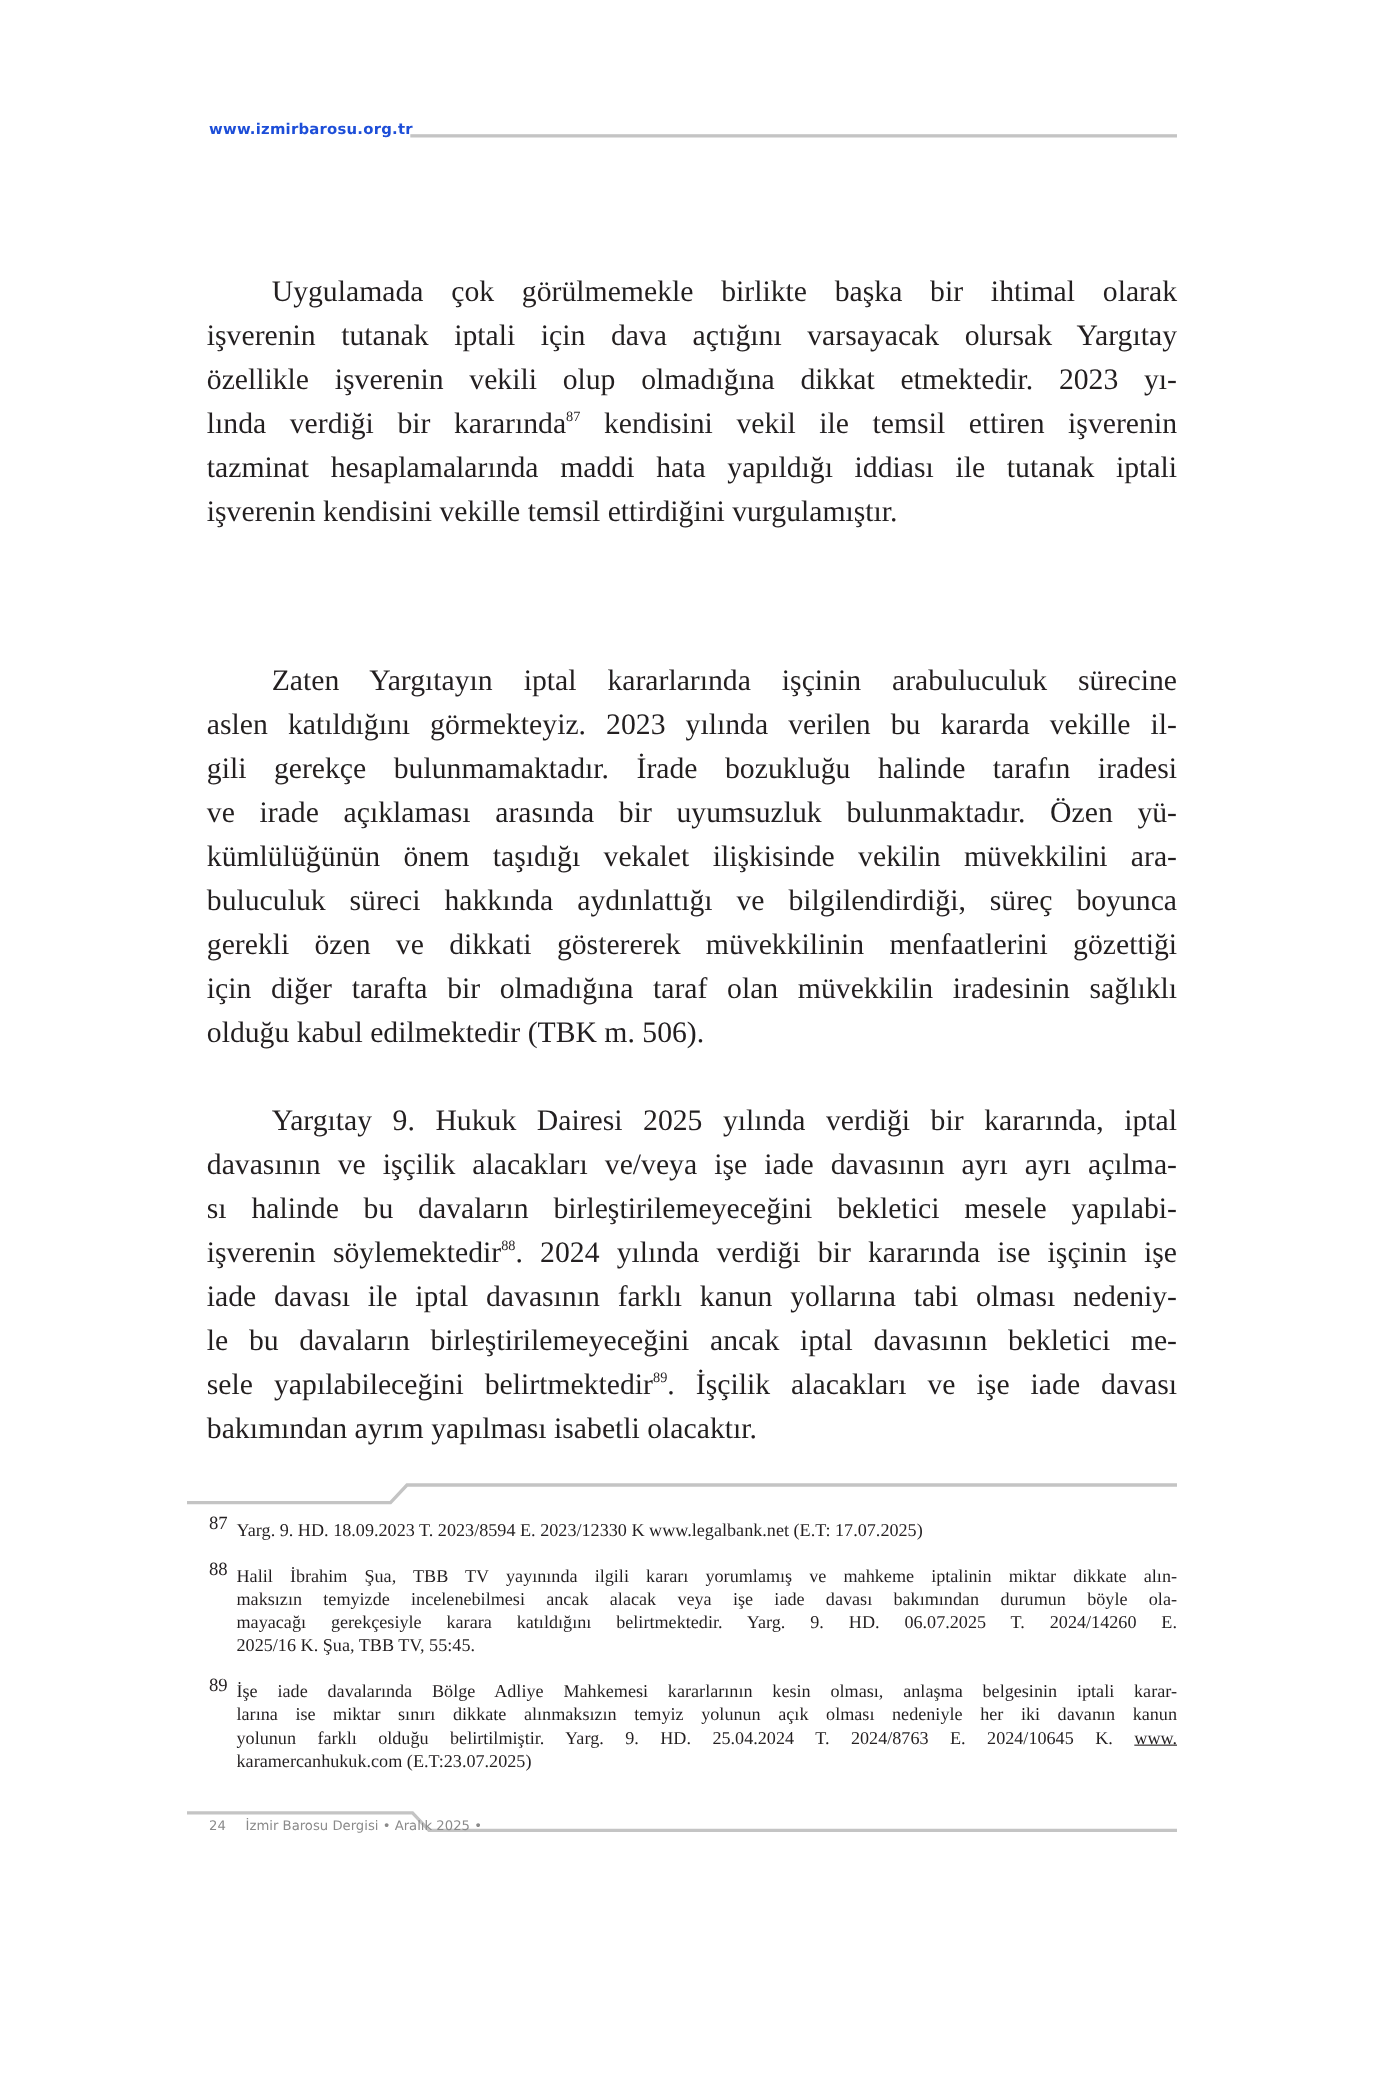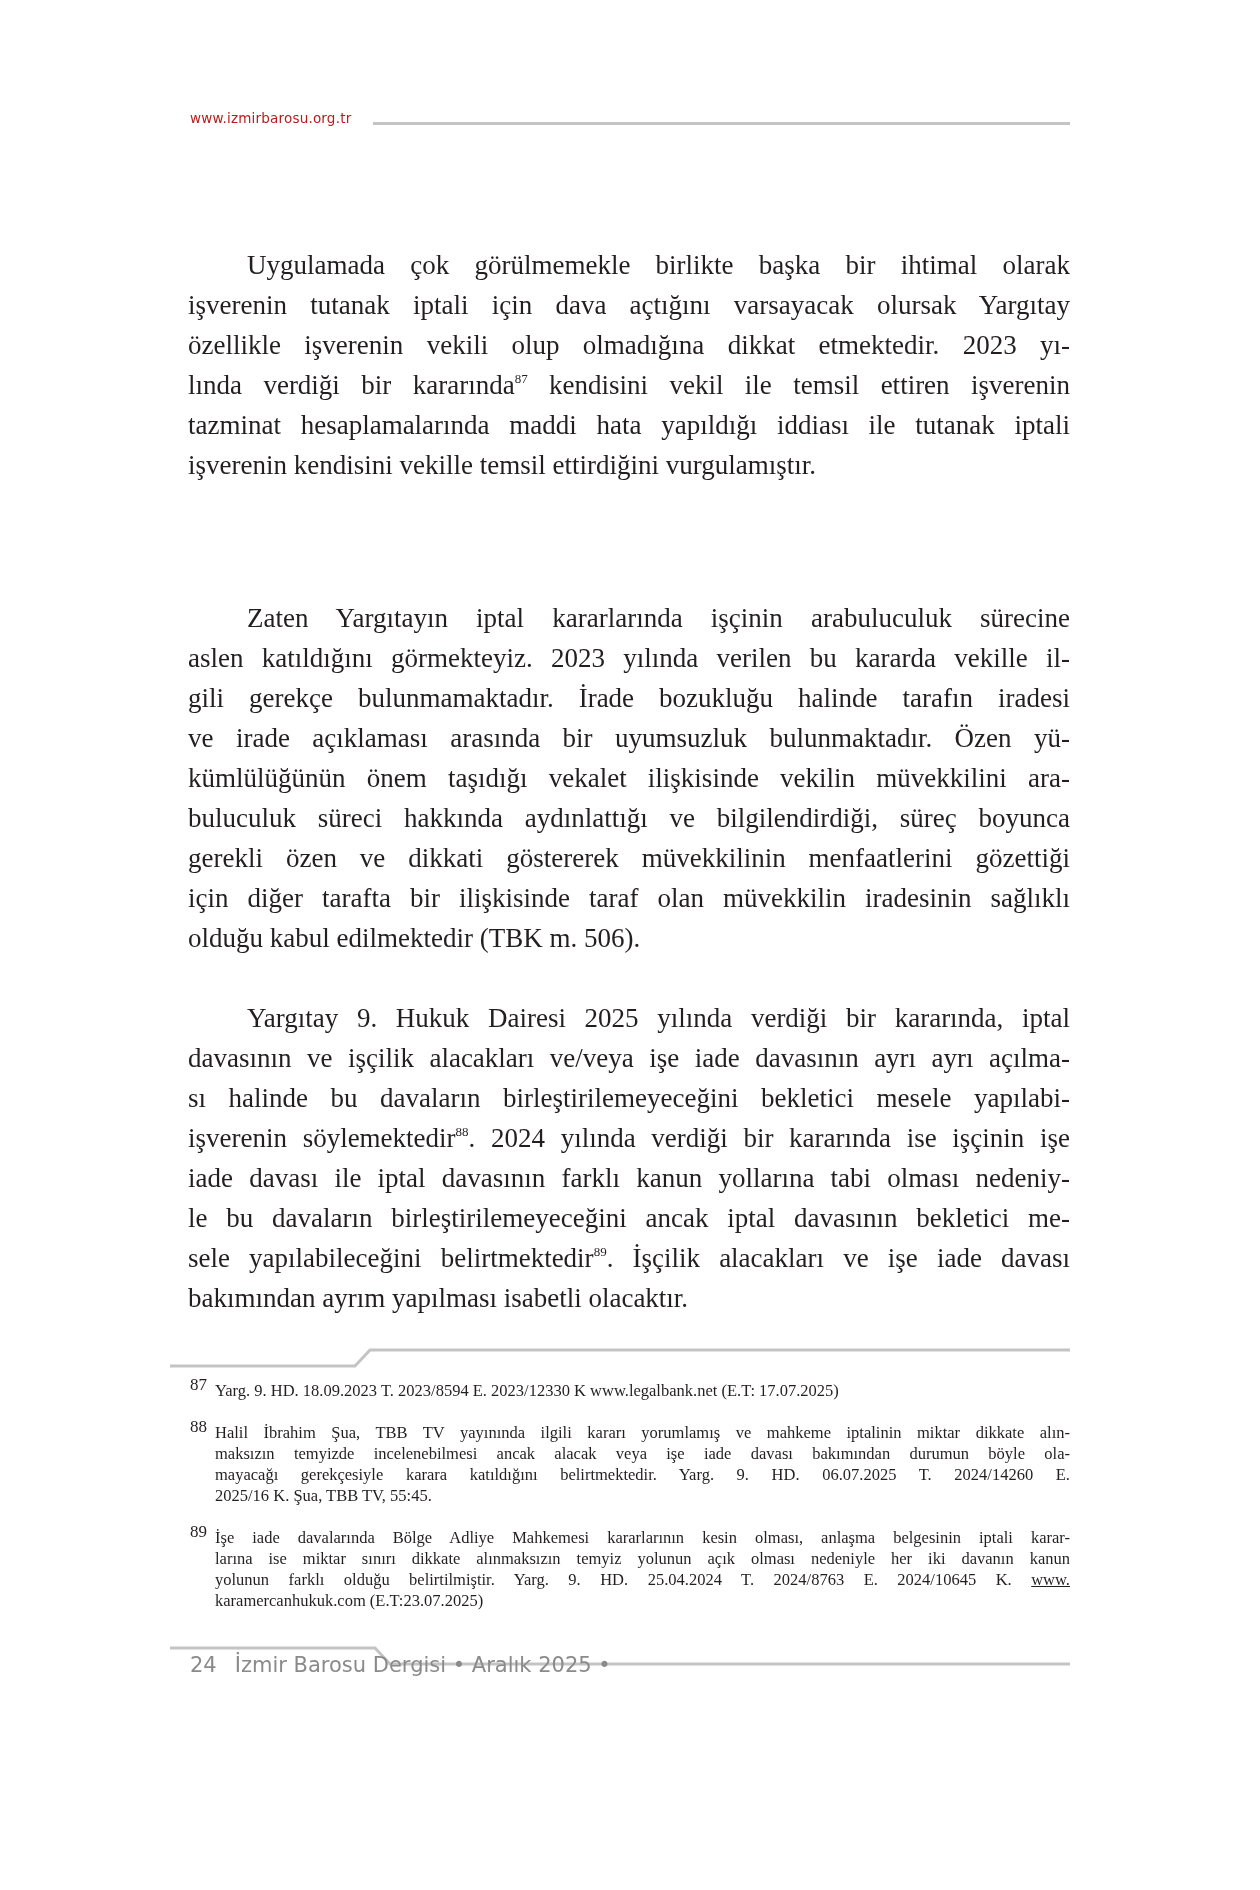--- a/index.html
+++ b/index.html
@@ -1,21 +1,21 @@
 <!DOCTYPE html>
 <html><head>
 <meta charset="utf-8">
 <style>
   html, body { margin: 0; padding: 0; background: #ffffff; }
   body { width: 1260px; height: 1890px; position: relative; overflow: hidden; }
   .page { position: absolute; left: 0; top: 0; width: 1260px; height: 1890px; }
   .header-url {
     position: absolute; left: 190px; top: 110px;
-    font-family: "DejaVu Sans", sans-serif; font-size: 13.5px; color: #b91c1c;
-    letter-spacing: 0.2px; white-space: nowrap;
+    font-family: "DejaVu Sans", sans-serif; font-size: 13.5px; color: #1d4ed8;
+    letter-spacing: 0.2px; white-space: nowrap; font-weight: bold;
   }
   .header-line { position: absolute; left: 373px; top: 122px; width: 697px; height: 3px; background: #c4c4c4; }
   .body-text {
     position: absolute; left: 188px; width: 882px;
     font-family: "Liberation Serif", serif; font-size: 27px; line-height: 40px;
     color: #231f20;
   }
   .line { display: block; white-space: nowrap; text-align: justify; text-align-last: justify; height: 40px; }
   .line.last { text-align-last: left; }
   .line.indent { padding-left: 59px; }
@@ -25,21 +25,21 @@
     position: absolute; left: 188px; width: 882px;
     font-family: "Liberation Serif", serif; font-size: 16.5px; line-height: 21px; color: #231f20;
   }
   .fn { position: relative; padding-left: 27px; }
   .fn-num { position: absolute; left: 2px; top: -6px; font-size: 17px; }
   .fn-line { display: block; white-space: nowrap; text-align: justify; text-align-last: justify; }
   .fn-line.last { text-align-last: left; }
   .ul { text-decoration: underline; }
   .footer-text {
     position: absolute; left: 190px; top: 1653px;
-    font-family: "DejaVu Sans", sans-serif; font-size: 21px; color: #8a8a8a; white-space: nowrap;
+    font-family: "DejaVu Sans", sans-serif; font-size: 12px; color: #8a8a8a; white-space: nowrap;
   }
   .footer-text .pg { margin-right: 18px; }
 </style>
 </head>
 <body>
 
 <div class="page">
 
   <div class="header-url">www.izmirbarosu.org.tr</div>
   <div class="header-line"></div>
@@ -54,21 +54,21 @@
   </div>
 
   <div class="body-text" style="top:598px;">
     <span class="line indent">Zaten Yargıtayın iptal kararlarında işçinin arabuluculuk sürecine</span>
     <span class="line">aslen katıldığını görmekteyiz. 2023 yılında verilen bu kararda vekille il-</span>
     <span class="line">gili gerekçe bulunmamaktadır. İrade bozukluğu halinde tarafın iradesi</span>
     <span class="line">ve irade açıklaması arasında bir uyumsuzluk bulunmaktadır. Özen yü-</span>
     <span class="line">kümlülüğünün önem taşıdığı vekalet ilişkisinde vekilin müvekkilini ara-</span>
     <span class="line">buluculuk süreci hakkında aydınlattığı ve bilgilendirdiği, süreç boyunca</span>
     <span class="line">gerekli özen ve dikkati göstererek müvekkilinin menfaatlerini gözettiği</span>
-    <span class="line">için diğer tarafta bir ilişkisinde taraf olan müvekkilin iradesinin sağlıklı</span>
+    <span class="line">için diğer tarafta bir olmadığına taraf olan müvekkilin iradesinin sağlıklı</span>
     <span class="line last">olduğu kabul edilmektedir (TBK m. 506).</span>
   </div>
 
   <div class="body-text" style="top:998px;">
     <span class="line indent">Yargıtay 9. Hukuk Dairesi 2025 yılında verdiği bir kararında, iptal</span>
     <span class="line">davasının ve işçilik alacakları ve/veya işe iade davasının ayrı ayrı açılma-</span>
     <span class="line">sı halinde bu davaların birleştirilemeyeceğini bekletici mesele yapılabi-</span>
     <span class="line"><span>işverenin söylemektedir</span><sup class="fnref">88</sup><span>. 2024 yılında verdiği bir kararında ise işçinin işe</span></span>
     <span class="line">iade davası ile iptal davasının farklı kanun yollarına tabi olması nedeniy-</span>
     <span class="line">le bu davaların birleştirilemeyeceğini ancak iptal davasının bekletici me-</span>

